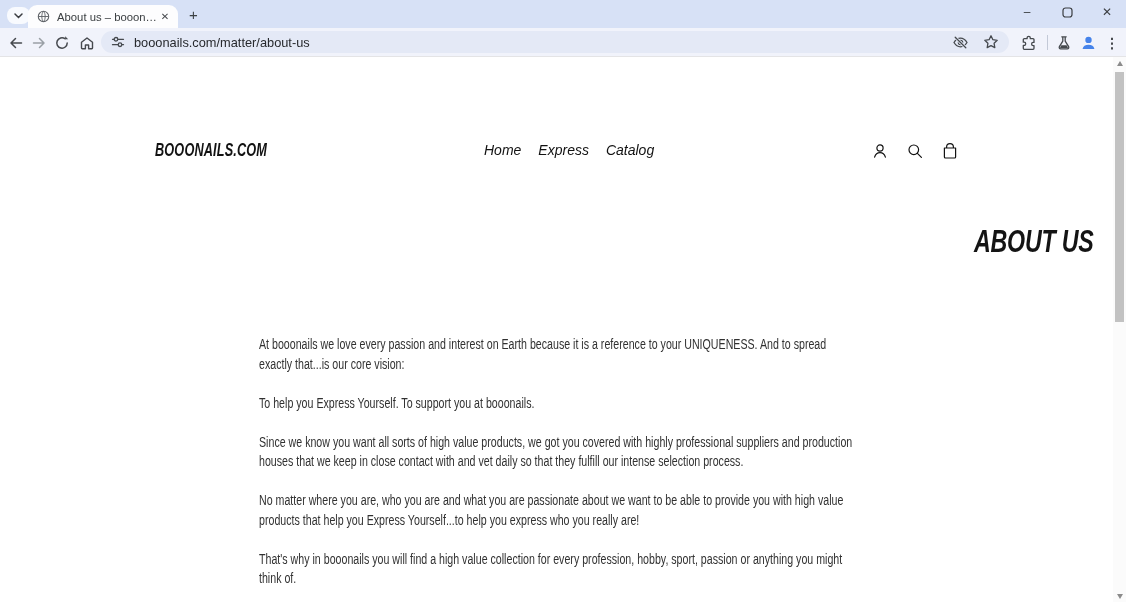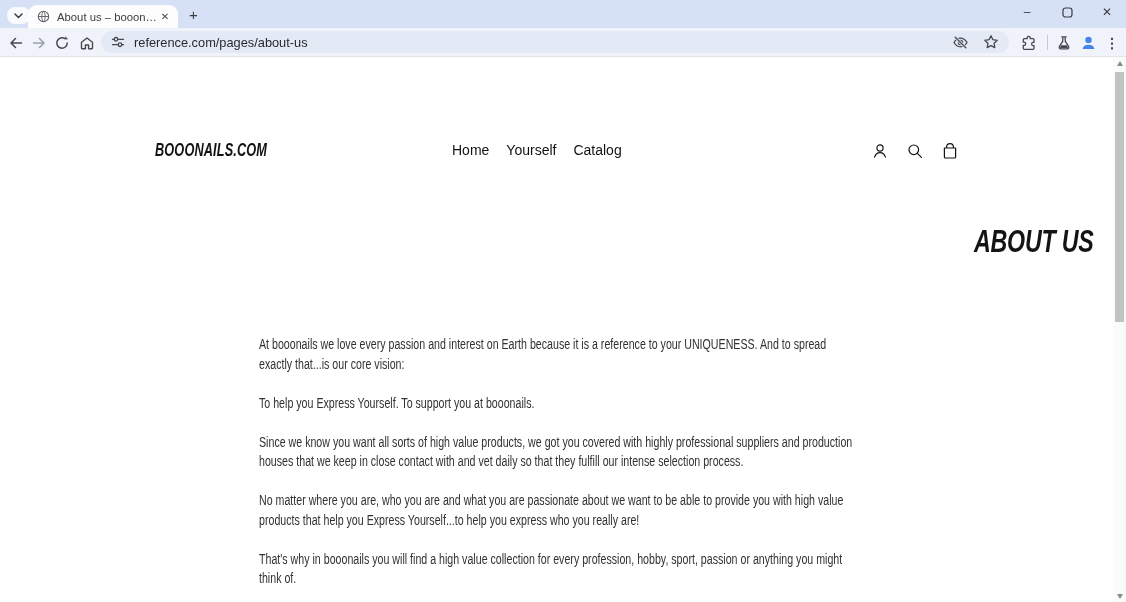--- a/index.html
+++ b/index.html
@@ -33,21 +33,21 @@
   .omni-url { font-size:12.8px; color:#27292d; margin-left:9px; flex:1; white-space:nowrap; }
   .omni-ic { display:flex; align-items:center; justify-content:center; color:#45494e; cursor:pointer; }
   .tool-sep { position:absolute; left:1047px; top:7px; width:1px; height:15px; background:#c3c9d7; }
 
   
   .content { position:absolute; left:0; top:56px; width:1126px; height:546px; background:#fff;
              border-top:1px solid #e4e4e6; }
   .logo { position:absolute; left:155px; top:82px; font-size:19px; font-weight:bold; font-style:italic;
           letter-spacing:.2px; color:#121212; white-space:nowrap; transform:scaleX(.67);
           transform-origin:left center; cursor:pointer; }
-  .nav { position:absolute; left:452px; top:85px; display:flex; gap:17px; }
+  .nav { position:absolute; left:484px; top:85px; display:flex; gap:17px;font-style:italic; }
   .nav a { font-size:14px; color:#121212; text-decoration:none; cursor:pointer; }
   .hicons { position:absolute; left:869px; top:83px; display:flex; gap:13px; }
   .hicon { width:22px; height:22px; display:flex; align-items:center; justify-content:center;
            color:#121212; cursor:pointer; }
   .heading-wrap { position:absolute; left:0; top:167px; width:1113px; text-align:right; }
   .heading { display:inline-block; font-size:31px; font-weight:bold; font-style:italic;
              letter-spacing:-.3px; color:#141414; transform:scaleX(.75); white-space:nowrap; }
   .rte { position:absolute; left:259px; top:278px; width:785px; transform:scaleX(.76);
          transform-origin:left top; font-size:14px; line-height:19.5px; color:#313131; }
   .rte p { margin:0 0 19.5px 0; }
@@ -117,21 +117,21 @@
           <path d="M2.5 7.3L8 3l5.5 4.3V13a.7.7 0 0 1-.7.7H9.6V10H6.4v3.7H3.2a.7.7 0 0 1-.7-.7z" fill="none" stroke="currentColor" stroke-width="1.4" stroke-linejoin="round"></path>
         </svg>
     </div>
 
     <div class="omnibox">
       <svg width="14" height="14" viewBox="0 0 14 14">
         <path d="M1.5 4.3h11M1.5 9.7h11" stroke="#45494e" stroke-width="1.3" stroke-linecap="round"></path>
         <circle cx="5" cy="4.3" r="1.8" fill="#e4e9f6" stroke="#45494e" stroke-width="1.3"></circle>
         <circle cx="9" cy="9.7" r="1.8" fill="#e4e9f6" stroke="#45494e" stroke-width="1.3"></circle>
       </svg>
-      <span class="omni-url">reference.com/pages/about-us</span>
+      <span class="omni-url">booonails.com/matter/about-us</span>
       <span class="omni-ic" style="margin-right:14px">
         <svg width="17" height="17" viewBox="0 0 17 17">
           <path d="M2 8.5C3.8 5.6 6 4.2 8.5 4.2s4.7 1.4 6.5 4.3c-1.8 2.9-4 4.3-6.5 4.3S3.8 11.4 2 8.5z" fill="none" stroke="#45494e" stroke-width="1.3"></path>
           <circle cx="8.5" cy="8.5" r="2.1" fill="none" stroke="#45494e" stroke-width="1.3"></circle>
           <path d="M3.2 3.2l10.6 10.6" stroke="#e4e9f6" stroke-width="3"></path>
           <path d="M3.2 3.2l10.6 10.6" stroke="#45494e" stroke-width="1.3" stroke-linecap="round"></path>
         </svg>
       </span>
       <span class="omni-ic">
         <svg width="16" height="16" viewBox="0 0 16 16">
@@ -162,21 +162,21 @@
       <span>⋮</span>
     </div>
   </div>
 
   <div class="content">
 
     <div class="logo">BOOONAILS.COM</div>
 
     <nav class="nav">
       <a>Home</a>
-      <a>Yourself</a>
+      <a>Express</a>
       <a>Catalog</a>
     </nav>
 
     <div class="hicons">
       <span class="hicon">
         <svg width="18" height="18" viewBox="0 0 18 18">
           <circle cx="9" cy="6" r="3.1" fill="none" stroke="currentColor" stroke-width="1.2"></circle>
           <path d="M3.6 15.2c.9-3 3-4.5 5.4-4.5s4.5 1.5 5.4 4.5" fill="none" stroke="currentColor" stroke-width="1.2" stroke-linecap="round"></path>
         </svg>
       </span>

